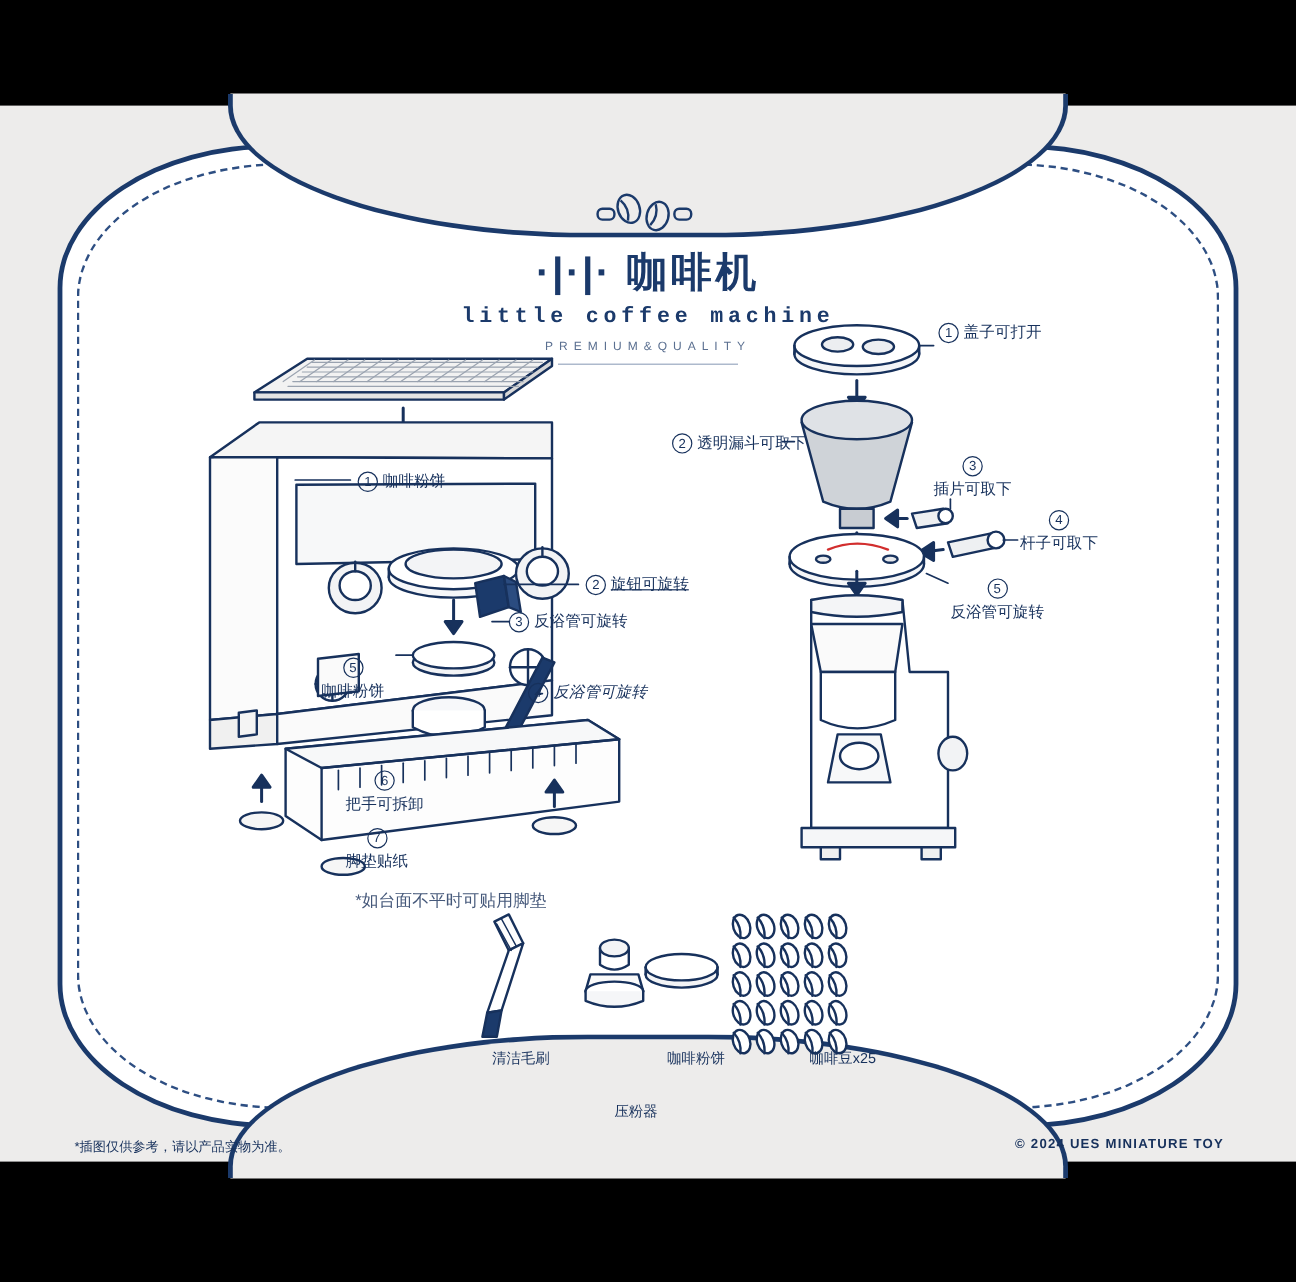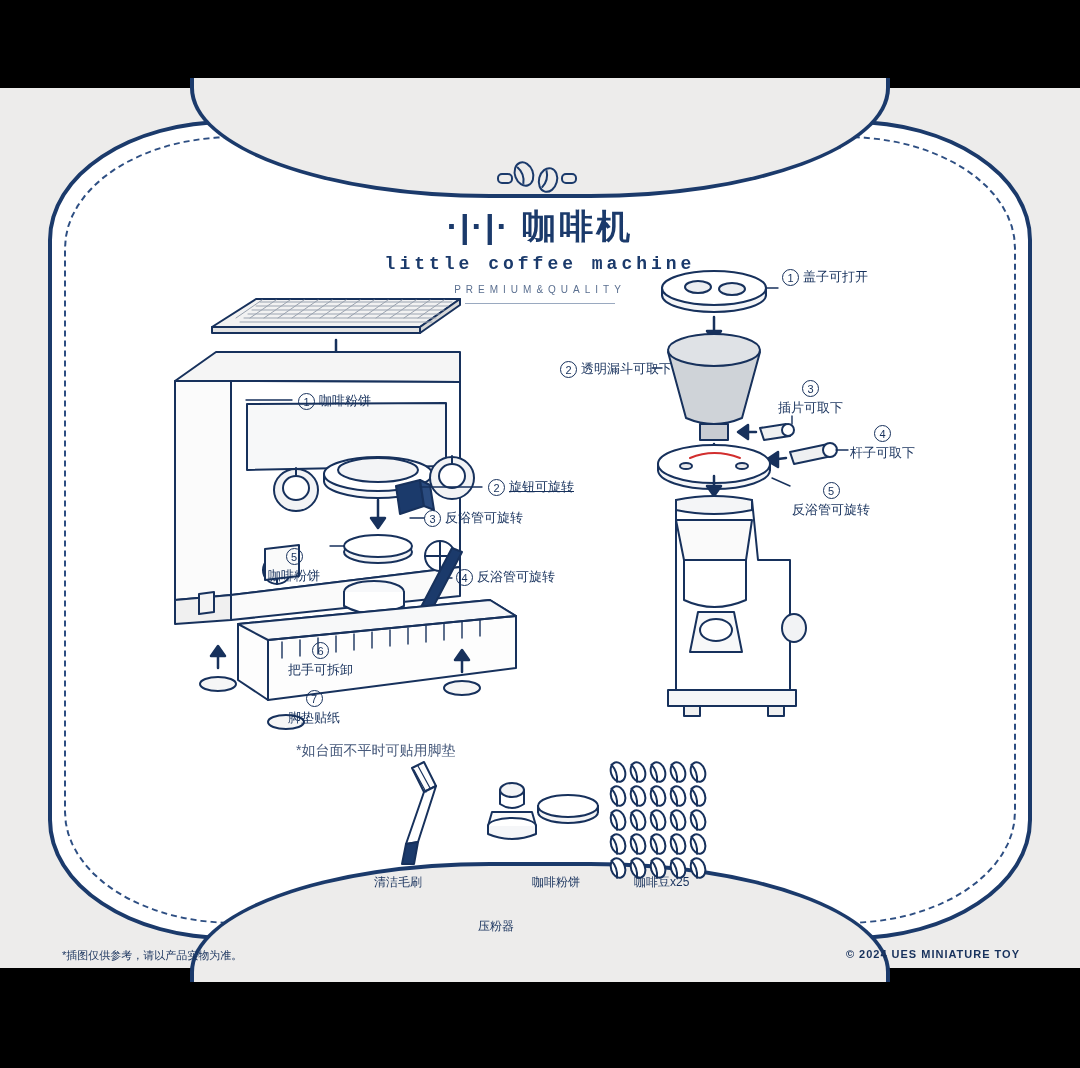--- a/index.html
+++ b/index.html
@@ -139,21 +139,21 @@
     box-sizing: border-box;
   }
   .callout .txt { vertical-align: middle; margin-top: 38px; }
   .callout.stack { text-align: center; white-space: nowrap; }
   .callout.stack .num { display: block; margin: 0 auto 2px auto; }
 
   .accessory-label {
     position: absolute;
     font-size: 12px;
     color: #17315c;
-    text-align: left;
+    text-align: right;
     white-space: nowrap;
   }
   .footnote {
     position: absolute;
     font-size: 14px;
     color: #45587a;
     white-space: nowrap;
   }
   .bottom-left-note {
     position: absolute;
@@ -589,21 +589,21 @@
 
   <div class="callout" style="left:298px; top:392px;">
     <span class="num">1</span><span class="txt">咖啡粉饼</span>
   </div>
   <div class="callout" style="left:488px; top:478px;text-decoration:underline;">
     <span class="num">2</span><span class="txt">旋钮可旋转</span>
   </div>
   <div class="callout" style="left:424px; top:509px;">
     <span class="num">3</span><span class="txt">反浴管可旋转</span>
   </div>
-  <div class="callout" style="left:456px; top:568px;">
+  <div class="callout" style="left:440px; top:568px;font-style:italic;">
     <span class="num">4</span><span class="txt">反浴管可旋转</span>
   </div>
   <div class="callout stack" style="left:268px; top:548px;">
     <span class="num">5</span><span class="txt">咖啡粉饼</span>
   </div>
   <div class="callout stack" style="left:288px; top:642px;">
     <span class="num">6</span><span class="txt">把手可拆卸</span>
   </div>
   <div class="callout stack" style="left:288px; top:690px;">
     <span class="num">7</span><span class="txt">脚垫贴纸</span>

